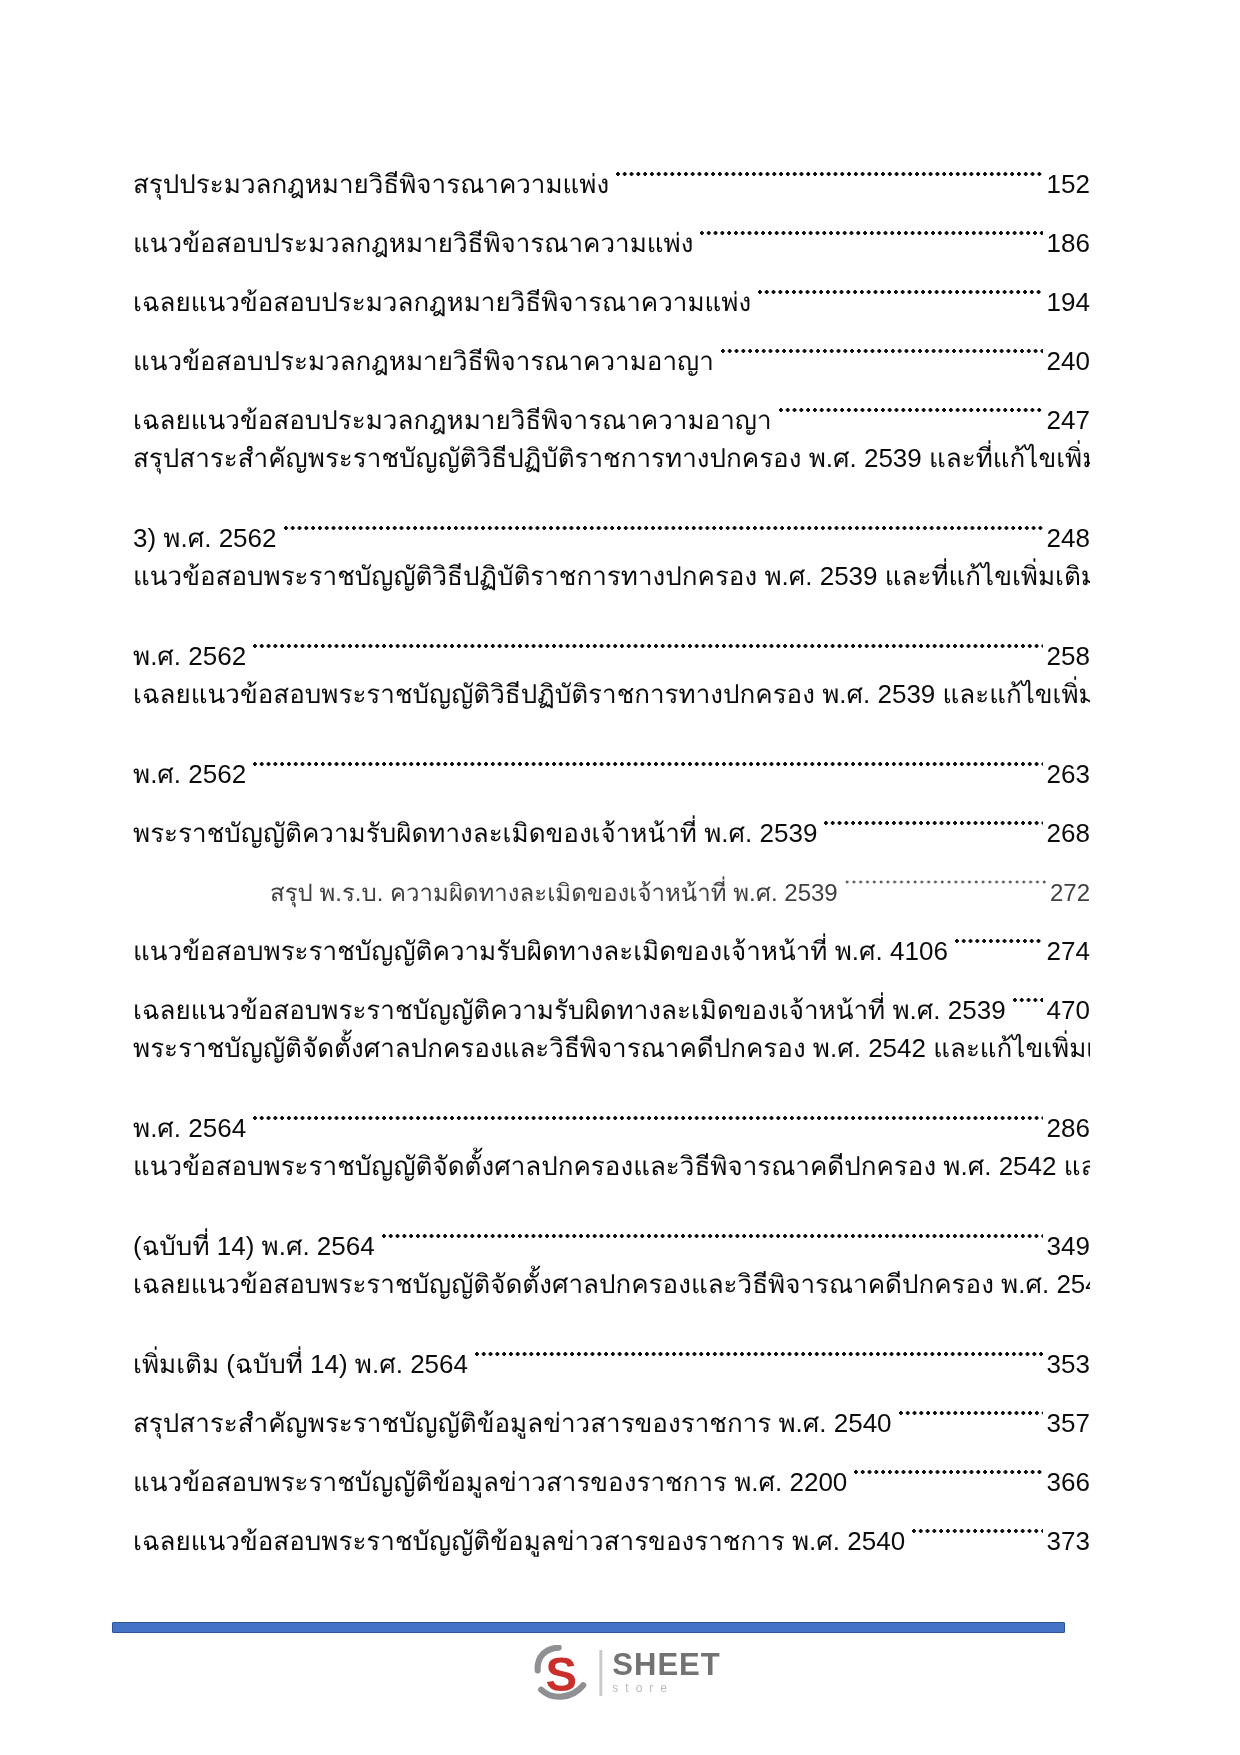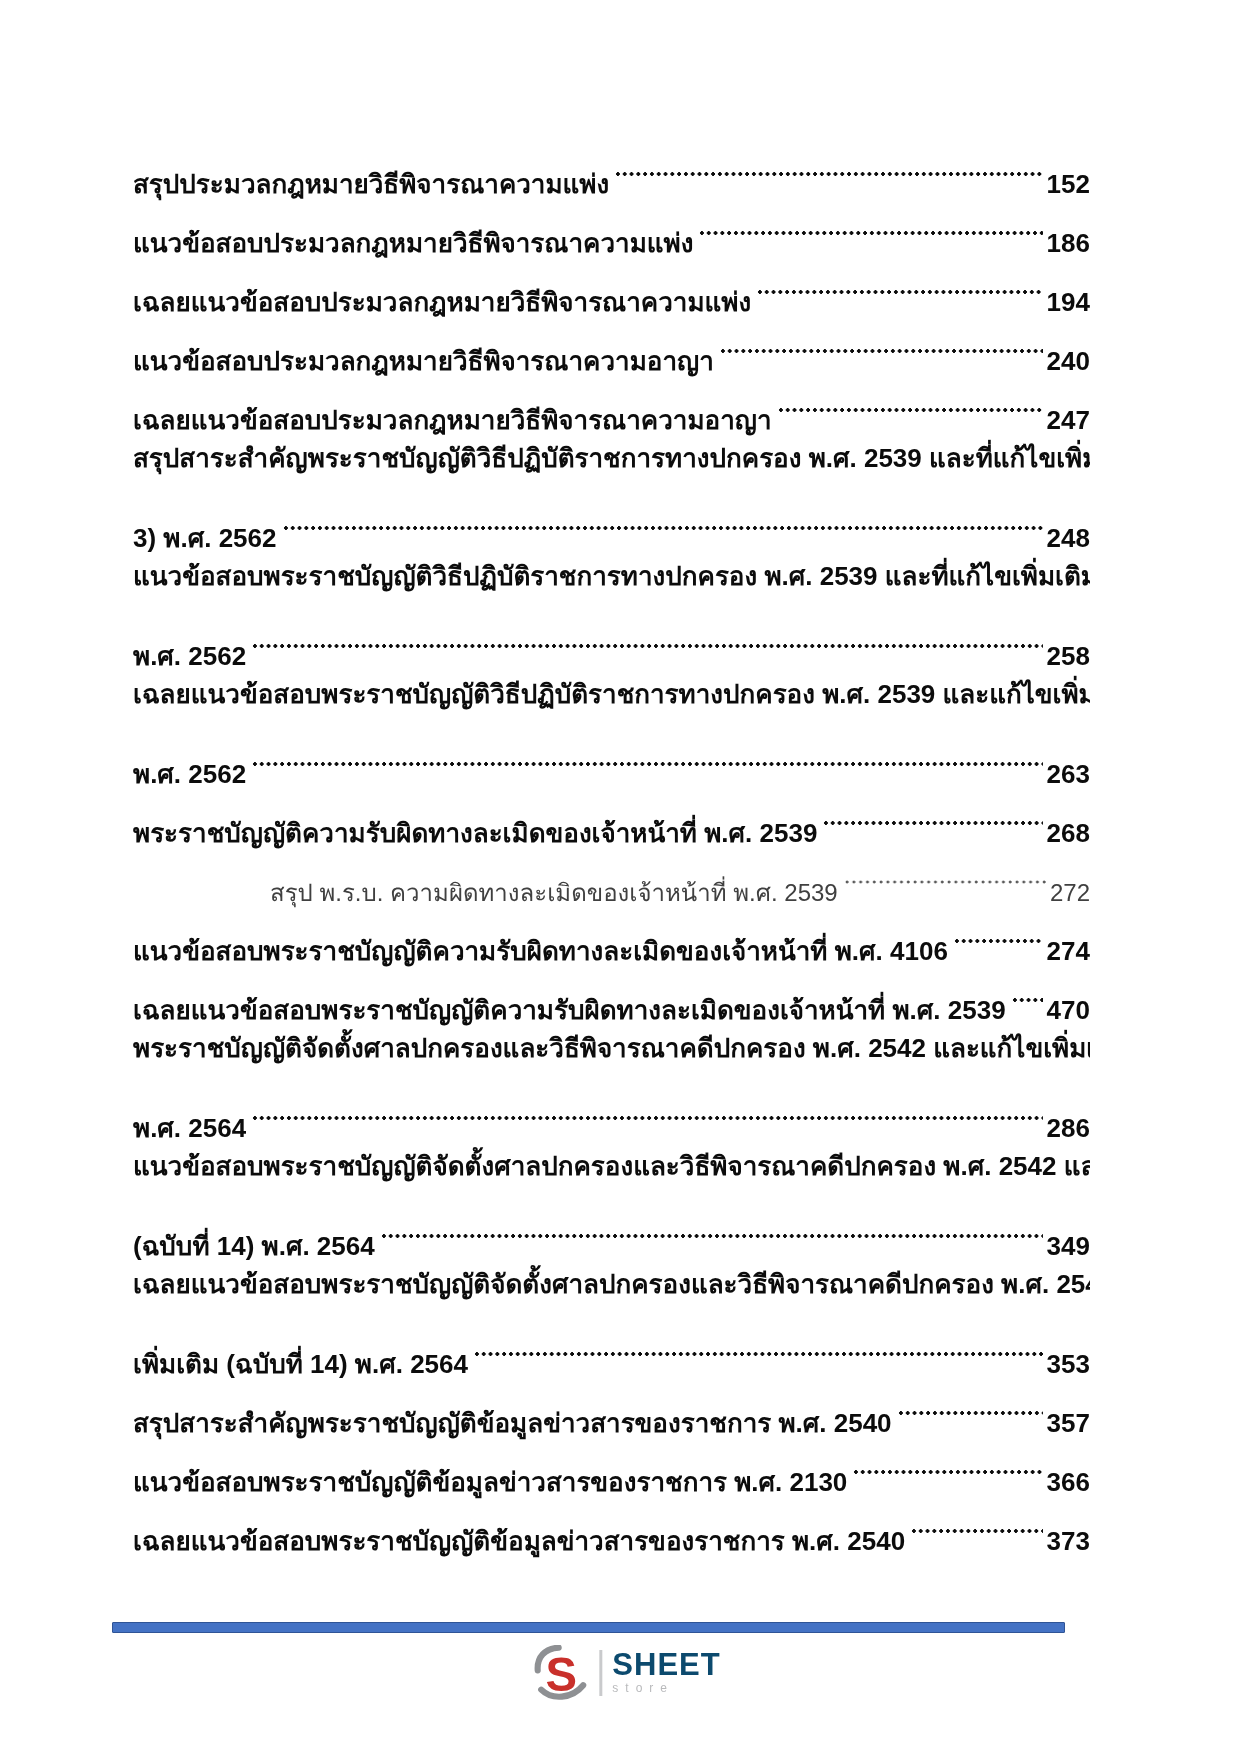--- a/index.html
+++ b/index.html
@@ -23,21 +23,21 @@
     width: 957px;
   }
   .entry { margin: 0; }
   .eline {
     display: flex;
     flex-wrap: nowrap;
     align-items: baseline;
     height: 59px;
     line-height: 59px;
     font-size: 26px;
-    font-weight: 700;
+    font-weight: 400;
     color: #0c0c0c;
     white-space: nowrap;
   }
   .eline .etext {
     flex: 0 1 auto;
     overflow: hidden;
     white-space: nowrap;
   }
   .eline .dots {
     flex: 1 1 8px;
@@ -86,21 +86,21 @@
   .logo-sep {
     width: 3px;
     height: 46px;
     background: #c9cacc;
   }
   .logo-textblock { display: flex; flex-direction: column; }
   .logo-name {
     font-size: 31px;
     font-weight: 700;
     letter-spacing: 1px;
-    color: #0c4a6e;
+    color: #737373;
     line-height: 28px;
   }
   .logo-sub {
     font-size: 12px;
     font-weight: 400;
     letter-spacing: 7px;
     color: #b9babc;
     line-height: 16px;
     margin-top: 1px;
   }
@@ -236,21 +236,21 @@
       </div>
       <div class="entry main">
         <div class="eline">
           <span class="etext">สรุปสาระสำคัญพระราชบัญญัติข้อมูลข่าวสารของราชการ พ.ศ. 2540</span>
           <span class="dots"></span>
           <span class="pnum">357</span>
         </div>
       </div>
       <div class="entry main">
         <div class="eline">
-          <span class="etext">แนวข้อสอบพระราชบัญญัติข้อมูลข่าวสารของราชการ พ.ศ. 2130</span>
+          <span class="etext">แนวข้อสอบพระราชบัญญัติข้อมูลข่าวสารของราชการ พ.ศ. 2200</span>
           <span class="dots"></span>
           <span class="pnum">366</span>
         </div>
       </div>
       <div class="entry main">
         <div class="eline">
           <span class="etext">เฉลยแนวข้อสอบพระราชบัญญัติข้อมูลข่าวสารของราชการ พ.ศ. 2540</span>
           <span class="dots"></span>
           <span class="pnum">373</span>
         </div>

